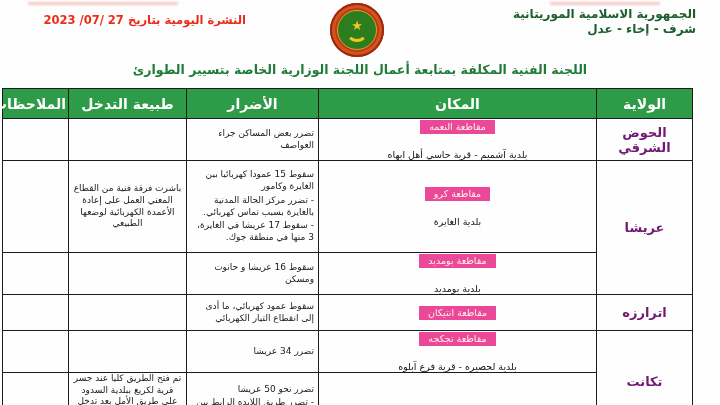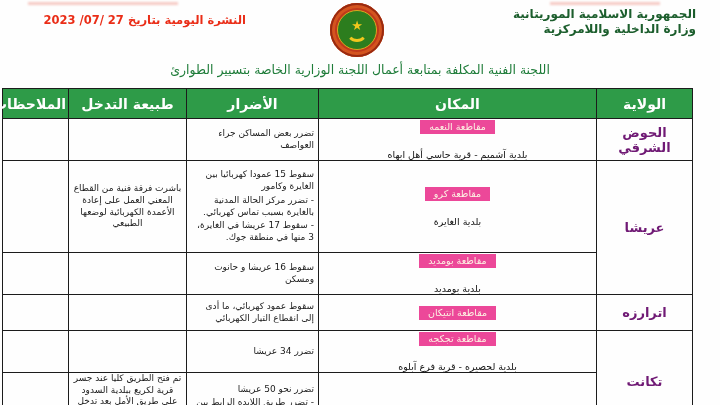--- a/index.html
+++ b/index.html
@@ -40,21 +40,21 @@
     border-radius:50%; border:3px solid transparent; border-bottom-color:#f2c71d; }
 
   
   .smudge{ position:absolute; background:rgba(225,70,45,.28); filter:blur(1px); }
   .smudge.a{ top:2px; left:28px; width:150px; height:3px; }
   .smudge.b{ top:2px; right:60px; width:110px; height:3px; }
 
   
   .doc-title{
     position:absolute; top:62px; left:0; width:100%;
-    text-align:center; color:#1e7c39; font-weight:normal; font-size:12.5px;
+    text-align:center; color:#1e7c39; font-weight:bold; font-size:12.5px;
   }
 
   
   table.main{
     position:absolute; top:88px; right:27px; width:690px;
     border-collapse:collapse; table-layout:fixed;
     direction:rtl;
   }
   table.main th, table.main td{
     border:1.4px solid #1c1c1c;
@@ -87,21 +87,21 @@
   tr.h-r3b{ height:56px; }
 </style>
 </head>
 <body>
 
 <div class="smudge a"></div>
 <div class="smudge b"></div>
 
 <div class="ministry-block">
   <div>الجمهورية الاسلامية الموريتانية</div>
-  <div>وزارة الداخلية واللامركزية</div>
+  <div>شرف - إخاء - عدل</div>
 </div>
 
 <div class="seal">
   <div class="seal-core">
     <div class="seal-star"></div>
     <div class="seal-crescent"></div>
   </div>
 </div>
 
 <div class="date-line">النشرة اليومية بتاريخ 27 /07/ 2023</div>

